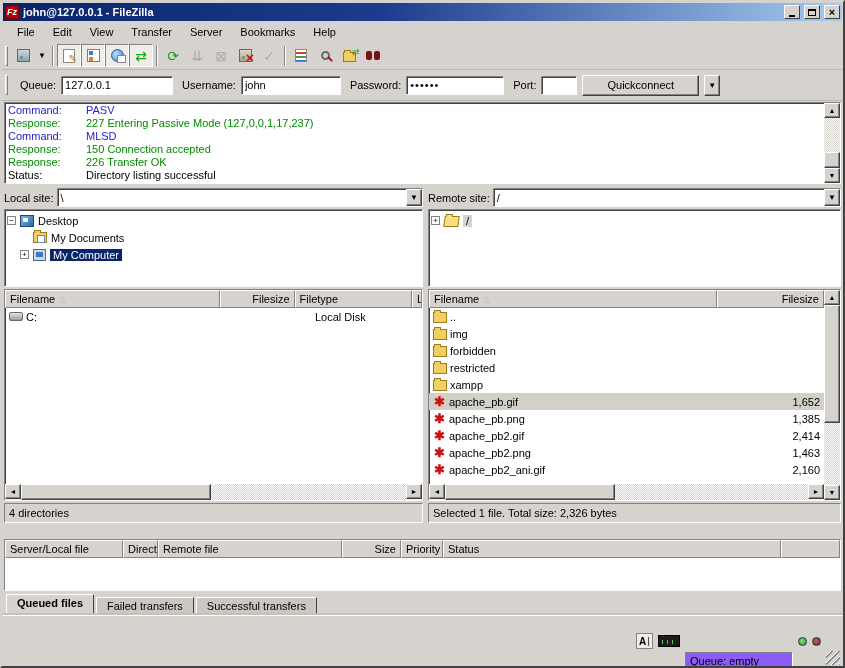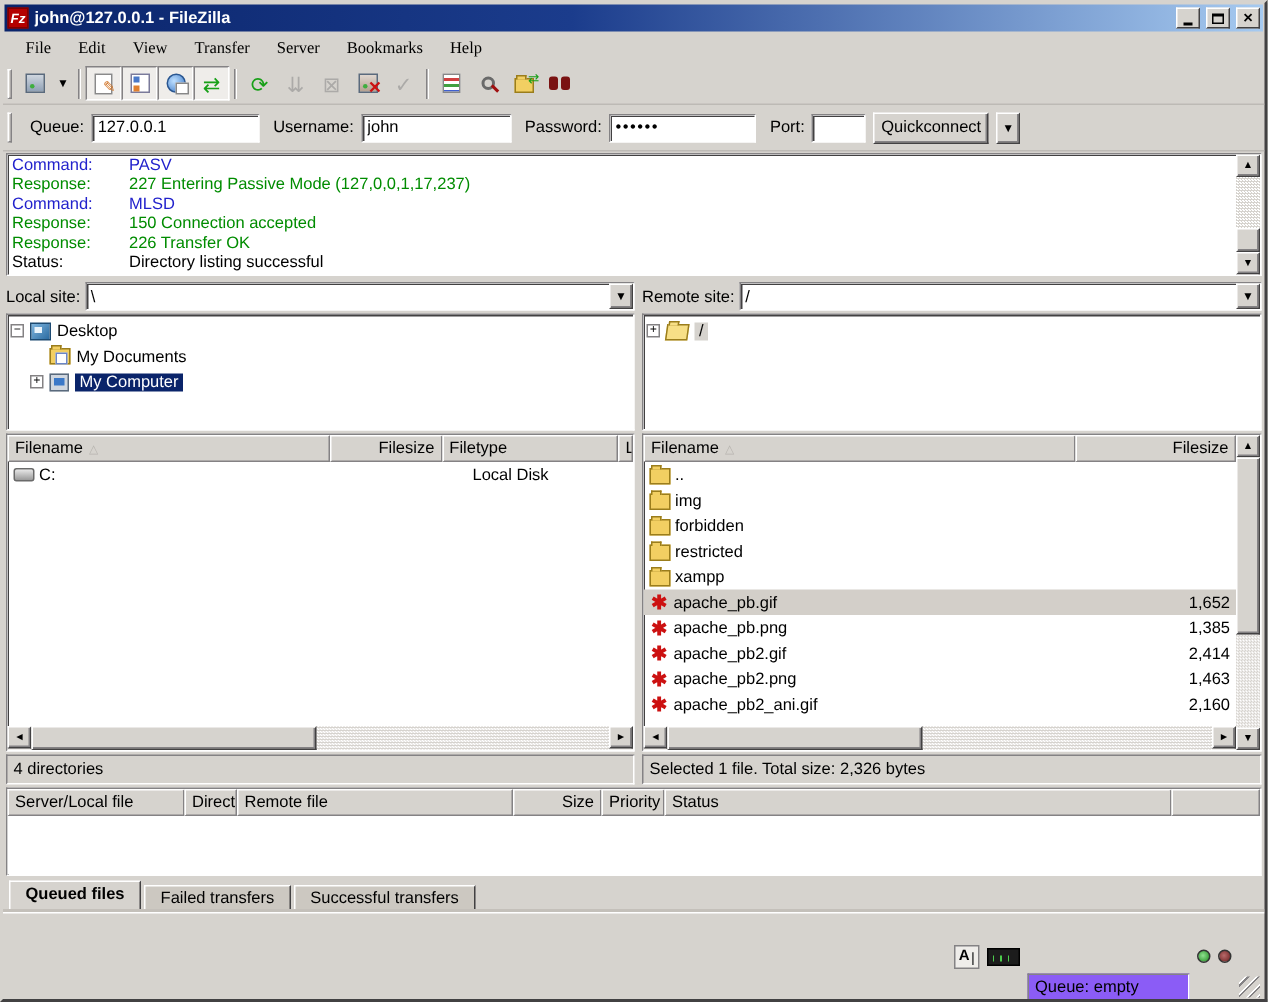--- a/index.html
+++ b/index.html
@@ -17,21 +17,21 @@
   .fz-logo{width:14px;height:14px;background:#b40000;color:#fff;font-style:italic;font-weight:bold;
     font-size:9px;display:flex;align-items:center;justify-content:center;flex:0 0 auto;border:1px solid #7d0000;}
   .title-text{flex:1;white-space:nowrap;overflow:hidden;}
   .winbtn{width:16px;height:14px;background:#d6d3ce;border:1px solid;border-color:#fff #424142 #424142 #fff;
     display:flex;align-items:center;justify-content:center;color:#000;flex:0 0 auto;position:relative;}
   .winbtn .min{width:6px;height:2px;background:#000;margin-top:7px;}
   .winbtn .max{width:8px;height:7px;border:1px solid #000;border-top-width:2px;}
   .winbtn .cls{font-size:11px;font-weight:bold;line-height:1;}
   
   .menubar{height:20px;display:flex;align-items:center;padding-left:6px;}
-  .menu-item{padding:2px 9px;font-family:Liberation Serif, serif;}
+  .menu-item{padding:2px 9px;}
   
   .toolbar{height:28px;display:flex;align-items:center;padding-left:2px;border-bottom:1px solid #bdbab5;}
   .grip{width:3px;height:20px;border:1px solid;border-color:#fff #848284 #848284 #fff;margin:0 3px 0 1px;}
   .tb-sep{width:0;height:20px;border-left:1px solid #848284;border-right:1px solid #fff;margin:0 3px;}
   .tb-btn{width:24px;height:23px;display:flex;align-items:center;justify-content:center;position:relative;}
   .tb-btn.pressed{border:1px solid;border-color:#848284 #fff #fff #848284;background:#efedea;}
   .tb-btn .glyph{font-size:14px;line-height:1;}
   .dis{filter:grayscale(100%);opacity:.55;}
   .srv-ic{width:13px;height:13px;background:linear-gradient(#cfd6df,#8fa0b5);border:1px solid #5a6a7d;position:relative;}
   .srv-ic::after{content:"";position:absolute;left:2px;bottom:2px;width:3px;height:3px;background:#3fae3f;border-radius:50%;}
@@ -52,21 +52,21 @@
   .filt-ic{width:12px;height:13px;background:#fff;border:1px solid #888;
     background-image:linear-gradient(#fff 2px,#d04040 2px,#d04040 4px,#fff 4px,#fff 6px,#40a040 6px,#40a040 8px,#fff 8px,#fff 10px,#4060d0 10px,#4060d0 12px);}
   .gr{color:#18a018;}
   .gy{color:#8a8a8a;}
   
   .quickbar{height:31px;display:flex;align-items:center;gap:5px;padding-left:2px;border-bottom:1px solid #bdbab5;}
   .qc-label{margin-left:4px;}
   .txt{height:19px;background:#fff;border:1px solid;border-color:#848284 #fff #fff #848284;
     box-shadow:inset 1px 1px 0 #424142;padding:2px 3px;font:11px "Liberation Sans",sans-serif;outline:none;}
   .btn{height:21px;background:#d6d3ce;border:1px solid;border-color:#fff #424142 #424142 #fff;
-    box-shadow:inset -1px -1px 0 #848284;padding:2px 4px;font:11px "Liberation Sans",sans-serif;}
+    box-shadow:inset -1px -1px 0 #848284;padding:2px 24px;font:11px "Liberation Sans",sans-serif;}
   .drop-btn{width:16px;height:21px;background:#d6d3ce;border:1px solid;border-color:#fff #424142 #424142 #fff;
     box-shadow:inset -1px -1px 0 #848284;display:flex;align-items:center;justify-content:center;font-size:8px;}
   
   .log{height:82px;margin:1px 2px;background:#fff;border:1px solid;border-color:#848284 #fff #fff #848284;
     box-shadow:inset 1px 1px 0 #424142;position:relative;overflow:hidden;padding:1px 3px;line-height:13px;}
   .log-line{white-space:nowrap;}
   .log-label{display:inline-block;width:78px;}
   .lt-command{color:#2222cc;}
   .lt-response{color:#008c00;}
   .lt-status{color:#000;}
@@ -120,21 +120,21 @@
   .col-h.r{justify-content:flex-end;}
   .sort-arrow{color:#b8b5b0;font-size:8px;}
   .list-body{flex:1;overflow:hidden;}
   .lrow{height:17px;display:flex;align-items:center;}
   .lrow.selected{background:#d3cfc9;}
   .cell{padding:0 4px;white-space:nowrap;overflow:hidden;display:flex;align-items:center;gap:3px;height:17px;}
   .cell.r{justify-content:flex-end;}
   .list-status{height:20px;margin-top:2px;border:1px solid;border-color:#848284 #fff #fff #848284;
     display:flex;align-items:center;padding:0 4px;flex:0 0 auto;}
   
-  .queue{flex:1;margin:2px 2px 0;background:#fff;border:1px solid;border-color:#848284 #fff #fff #848284;
+  .queue{flex:1;margin:16px 2px 0;background:#fff;border:1px solid;border-color:#848284 #fff #fff #848284;
     box-shadow:inset 1px 1px 0 #424142;display:flex;flex-direction:column;overflow:hidden;}
   .queue-header{height:18px;display:flex;flex:0 0 auto;background:#d6d3ce;}
   .queue-body{flex:1;background:#fff;}
   
   .tabs-row{height:24px;display:flex;align-items:flex-end;padding:2px 2px 0 4px;gap:2px;flex:0 0 auto;}
   .tab{height:18px;padding:2px 10px 0;background:#ccc8c1;border:1px solid;border-color:#fff #424142 #9a9792 #fff;
     border-bottom:1px solid #848284;white-space:nowrap;}
   .tab.active{height:21px;background:#d6d3ce;font-weight:bold;border-bottom:none;}
   
   .statusbar{min-height:26px;flex:1;display:flex;align-items:center;justify-content:flex-end;gap:5px;

